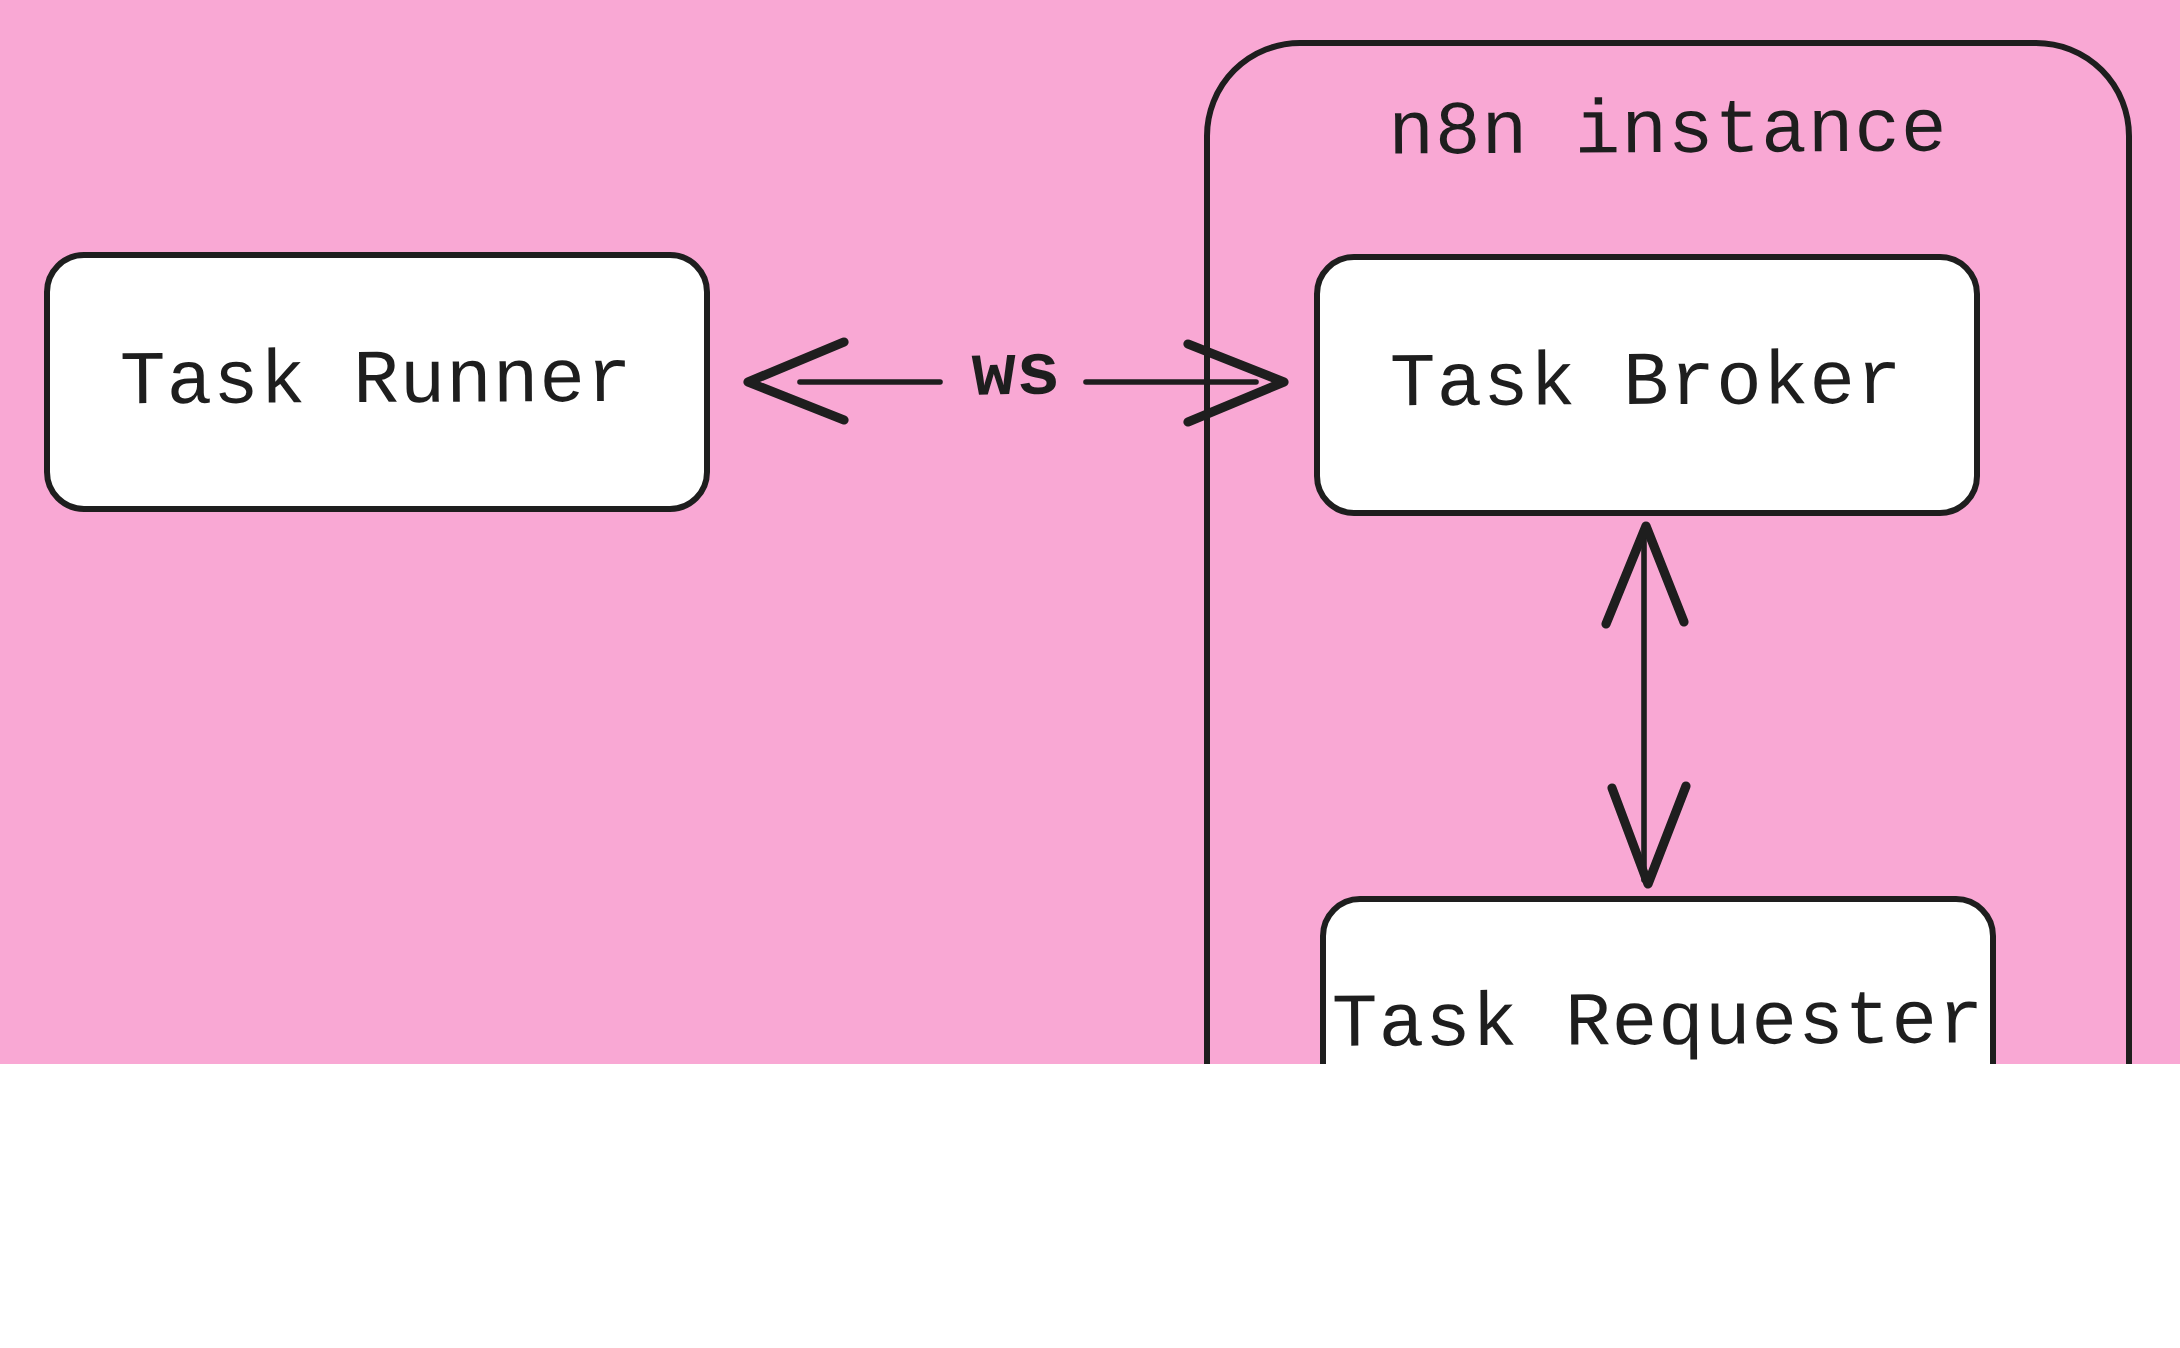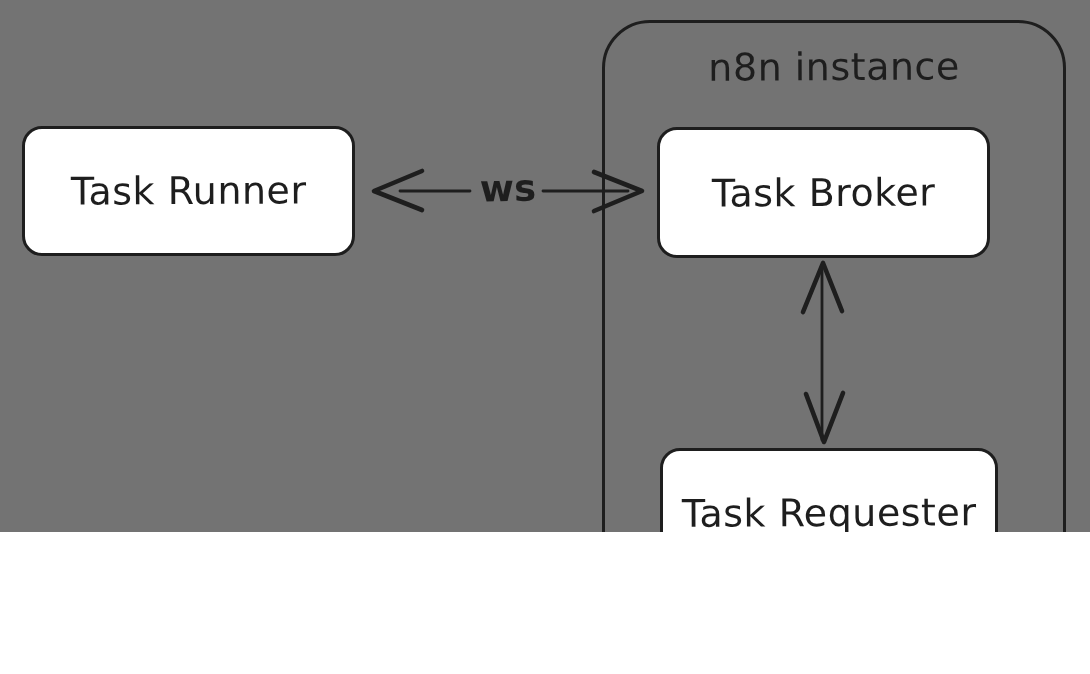--- a/index.html
+++ b/index.html
@@ -5,23 +5,24 @@
   html, body {
     margin: 0;
     padding: 0;
     background: #ffffff;
     font-family: "DejaVu Sans", "Liberation Sans", sans-serif;
   }
   .canvas {
     position: relative;
     width: 1090px;
     height: 532px;
-    background: #737373;
+    background: #f9a8d4;
     overflow: hidden;
     color: #1e1e1e;
+    font-family: Liberation Mono, monospace;
   }
   .node {
     position: absolute;
     border: 3px solid #1e1e1e;
     border-radius: 20px;
     background: #ffffff;
     display: flex;
     align-items: center;
     justify-content: center;
     box-sizing: border-box;

